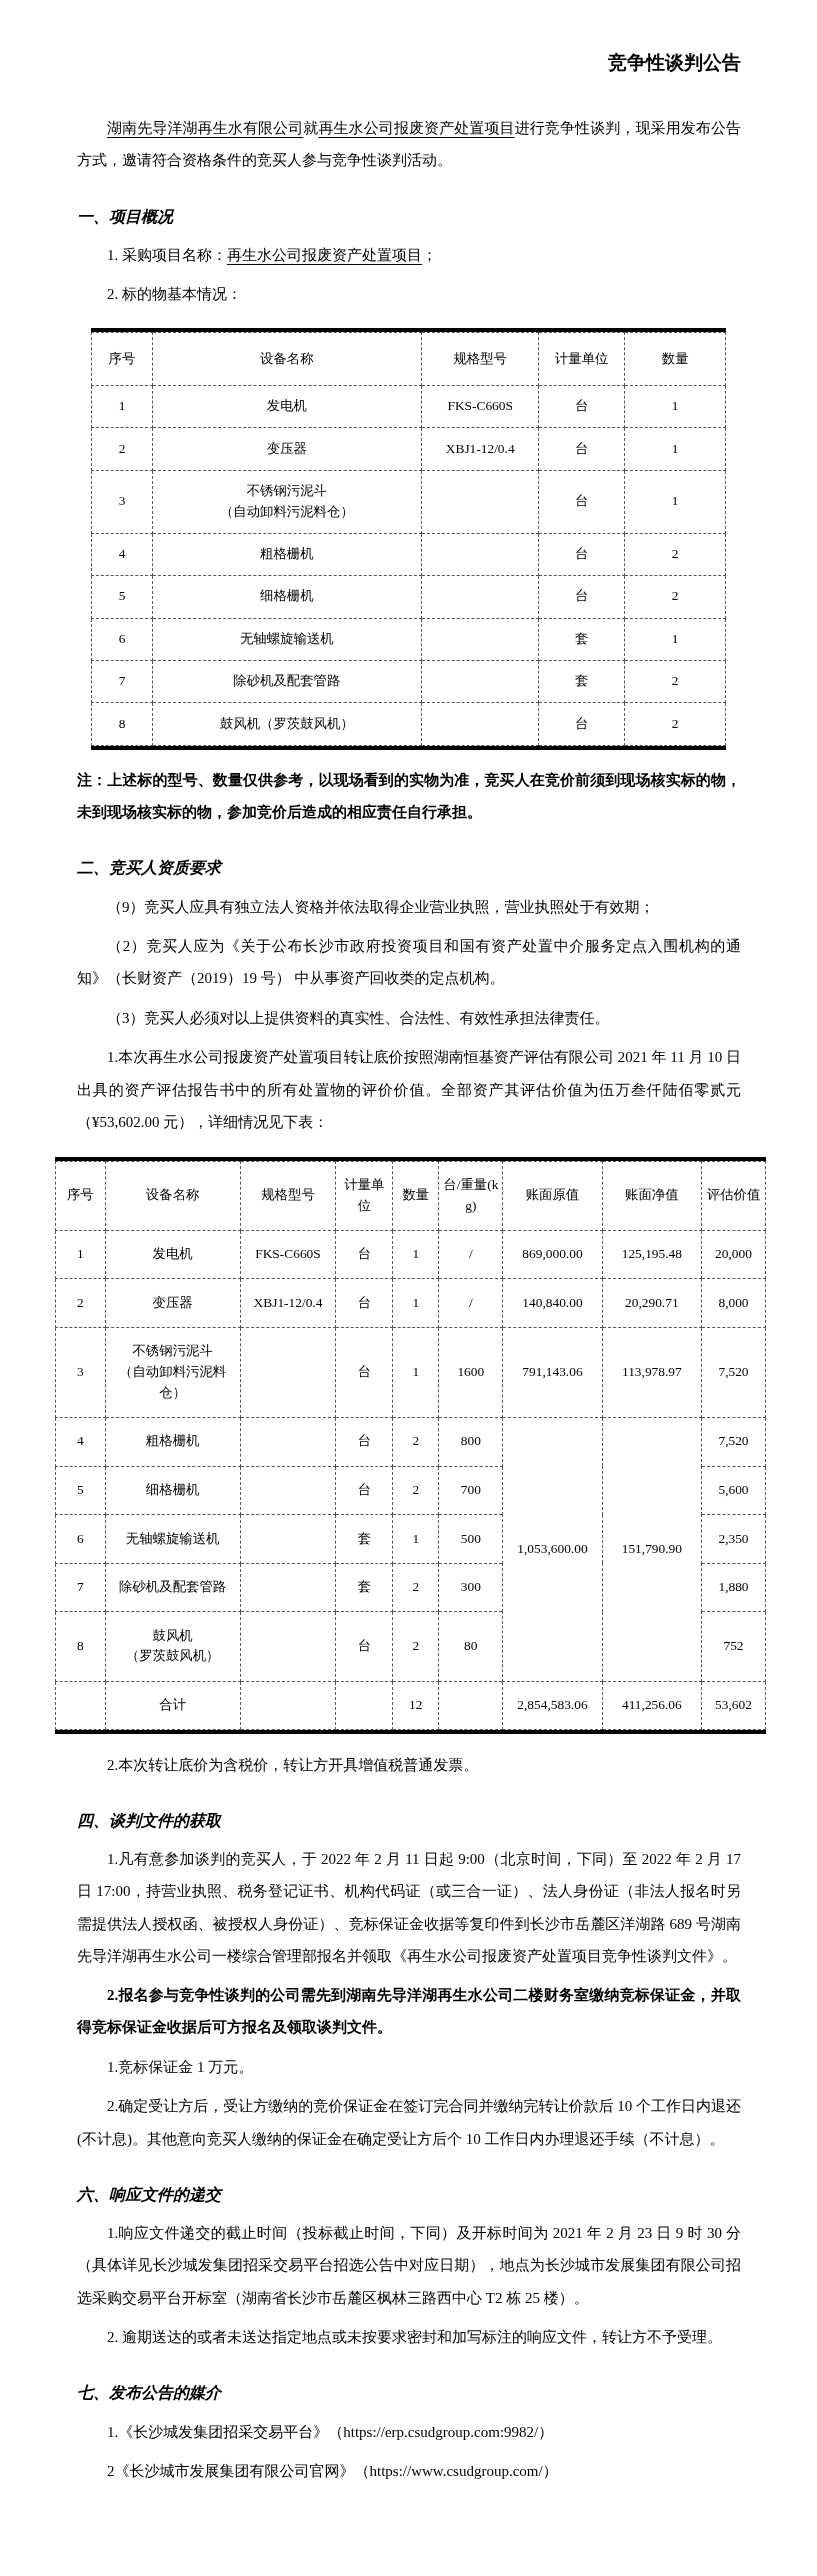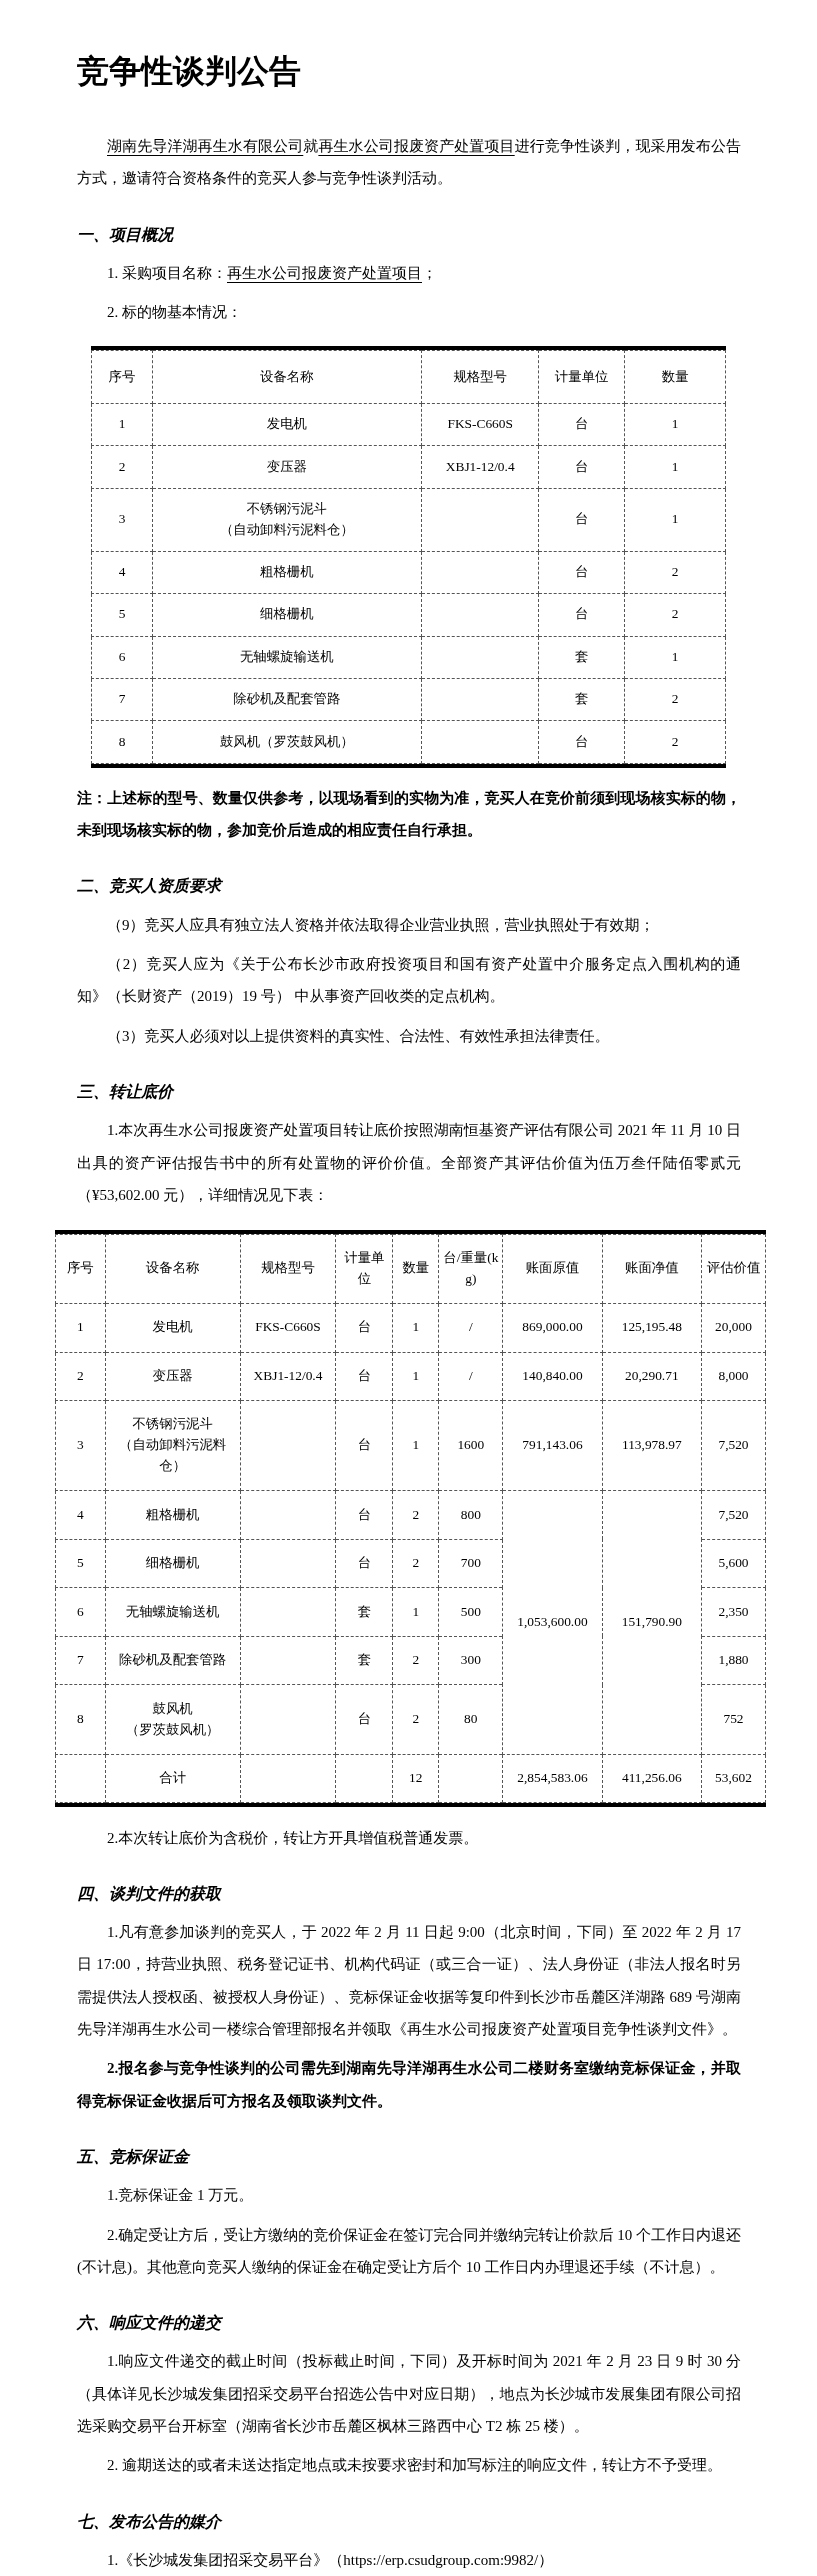--- a/index.html
+++ b/index.html
@@ -2,21 +2,21 @@
 <html style="font-size:8.2px"><head>
 <meta charset="utf-8">
 <style>
   html,body{margin:0;padding:0;background:#ffffff;}
   .page{
     width:818px;height:2795px;background:#ffffff;box-sizing:border-box;
     padding:45px 77px 0 77px;overflow:hidden;
     font-family:"Liberation Serif","DejaVu Serif",serif;color:#000;
   }
   h1.doc-title{
-    text-align:left;font-size:32px;margin:5.2px 0 36px 0;
+    text-align:right;font-size:19px;margin:5.2px 0 36px 0;
     font-family:"Liberation Sans","DejaVu Sans",sans-serif;font-weight:bold;
   }
   p.body-p{
     font-size:15px;line-height:2.15;margin:7.2px 0;text-align:justify;
   }
   p.indent{text-indent:2em;}
   p.bold{font-weight:bold;}
   span.u{text-decoration:underline;text-underline-offset:3.6px;margin-top:48px;}
   h2.sec-h{
     font-size:16px;font-weight:bold;margin:30px 0 11.3px 0;
@@ -133,21 +133,20 @@
         </div>
         <p class="body-p bold"><span>注：上述标的型号、数量仅供参考，以现场看到的实物为准，竞买人在竞价前须到现场核实标的物，未到现场核实标的物，参加竞价后造成的相应责任自行承担。</span></p>
       </section>
       <section>
         <h2 class="sec-h">二、竞买人资质要求</h2>
         <p class="body-p indent"><span>（9）竞买人应具有独立法人资格并依法取得企业营业执照，营业执照处于有效期；</span></p>
         <p class="body-p indent"><span>（2）竞买人应为《关于公布长沙市政府投资项目和国有资产处置中介服务定点入围机构的通知》（长财资产（2019）19 号） 中从事资产回收类的定点机构。</span></p>
         <p class="body-p indent"><span>（3）竞买人必须对以上提供资料的真实性、合法性、有效性承担法律责任。</span></p>
       </section>
       <section>
-        <h2 class="sec-h">三、转让底价</h2>
         <p class="body-p indent"><span>1.本次再生水公司报废资产处置项目转让底价按照湖南恒基资产评估有限公司 2021 年 11 月 10 日出具的资产评估报告书中的所有处置物的评价价值。全部资产其评估价值为伍万叁仟陆佰零贰元（¥53,602.00 元），详细情况见下表：</span></p>
         <div class="tbl-wrap tbl2">
           <table>
             <colgroup>
               <col style="width: 7%;">
               <col style="width: 19%;">
               <col style="width: 13.5%;">
               <col style="width: 8%;">
               <col style="width: 6.5%;">
               <col style="width: 9%;">
@@ -266,21 +265,20 @@
           </table>
         </div>
         <p class="body-p indent"><span>2.本次转让底价为含税价，转让方开具增值税普通发票。</span></p>
       </section>
       <section>
         <h2 class="sec-h">四、谈判文件的获取</h2>
         <p class="body-p indent"><span>1.凡有意参加谈判的竞买人，于 2022 年 2 月 11 日起 9:00（北京时间，下同）至 2022 年 2 月 17 日 17:00，持营业执照、税务登记证书、机构代码证（或三合一证）、法人身份证（非法人报名时另需提供法人授权函、被授权人身份证）、竞标保证金收据等复印件到长沙市岳麓区洋湖路 689 号湖南先导洋湖再生水公司一楼综合管理部报名并领取《再生水公司报废资产处置项目竞争性谈判文件》。</span></p>
         <p class="body-p indent bold"><span>2.报名参与竞争性谈判的公司需先到湖南先导洋湖再生水公司二楼财务室缴纳竞标保证金，并取得竞标保证金收据后可方报名及领取谈判文件。</span></p>
       </section>
       <section>
-        <h2 class="sec-h">五、竞标保证金</h2>
         <p class="body-p indent"><span>1.竞标保证金 1 万元。</span></p>
         <p class="body-p indent"><span>2.确定受让方后，受让方缴纳的竞价保证金在签订完合同并缴纳完转让价款后 10 个工作日内退还(不计息)。其他意向竞买人缴纳的保证金在确定受让方后个 10 工作日内办理退还手续（不计息）。</span></p>
       </section>
       <section>
         <h2 class="sec-h">六、响应文件的递交</h2>
         <p class="body-p indent"><span>1.响应文件递交的截止时间（投标截止时间，下同）及开标时间为 2021 年 2 月 23 日 9 时 30 分（具体详见长沙城发集团招采交易平台招选公告中对应日期），地点为长沙城市发展集团有限公司招选采购交易平台开标室（湖南省长沙市岳麓区枫林三路西中心 T2 栋 25 楼）。</span></p>
         <p class="body-p indent"><span>2. 逾期送达的或者未送达指定地点或未按要求密封和加写标注的响应文件，转让方不予受理。</span></p>
       </section>
       <section>
         <h2 class="sec-h">七、发布公告的媒介</h2>

